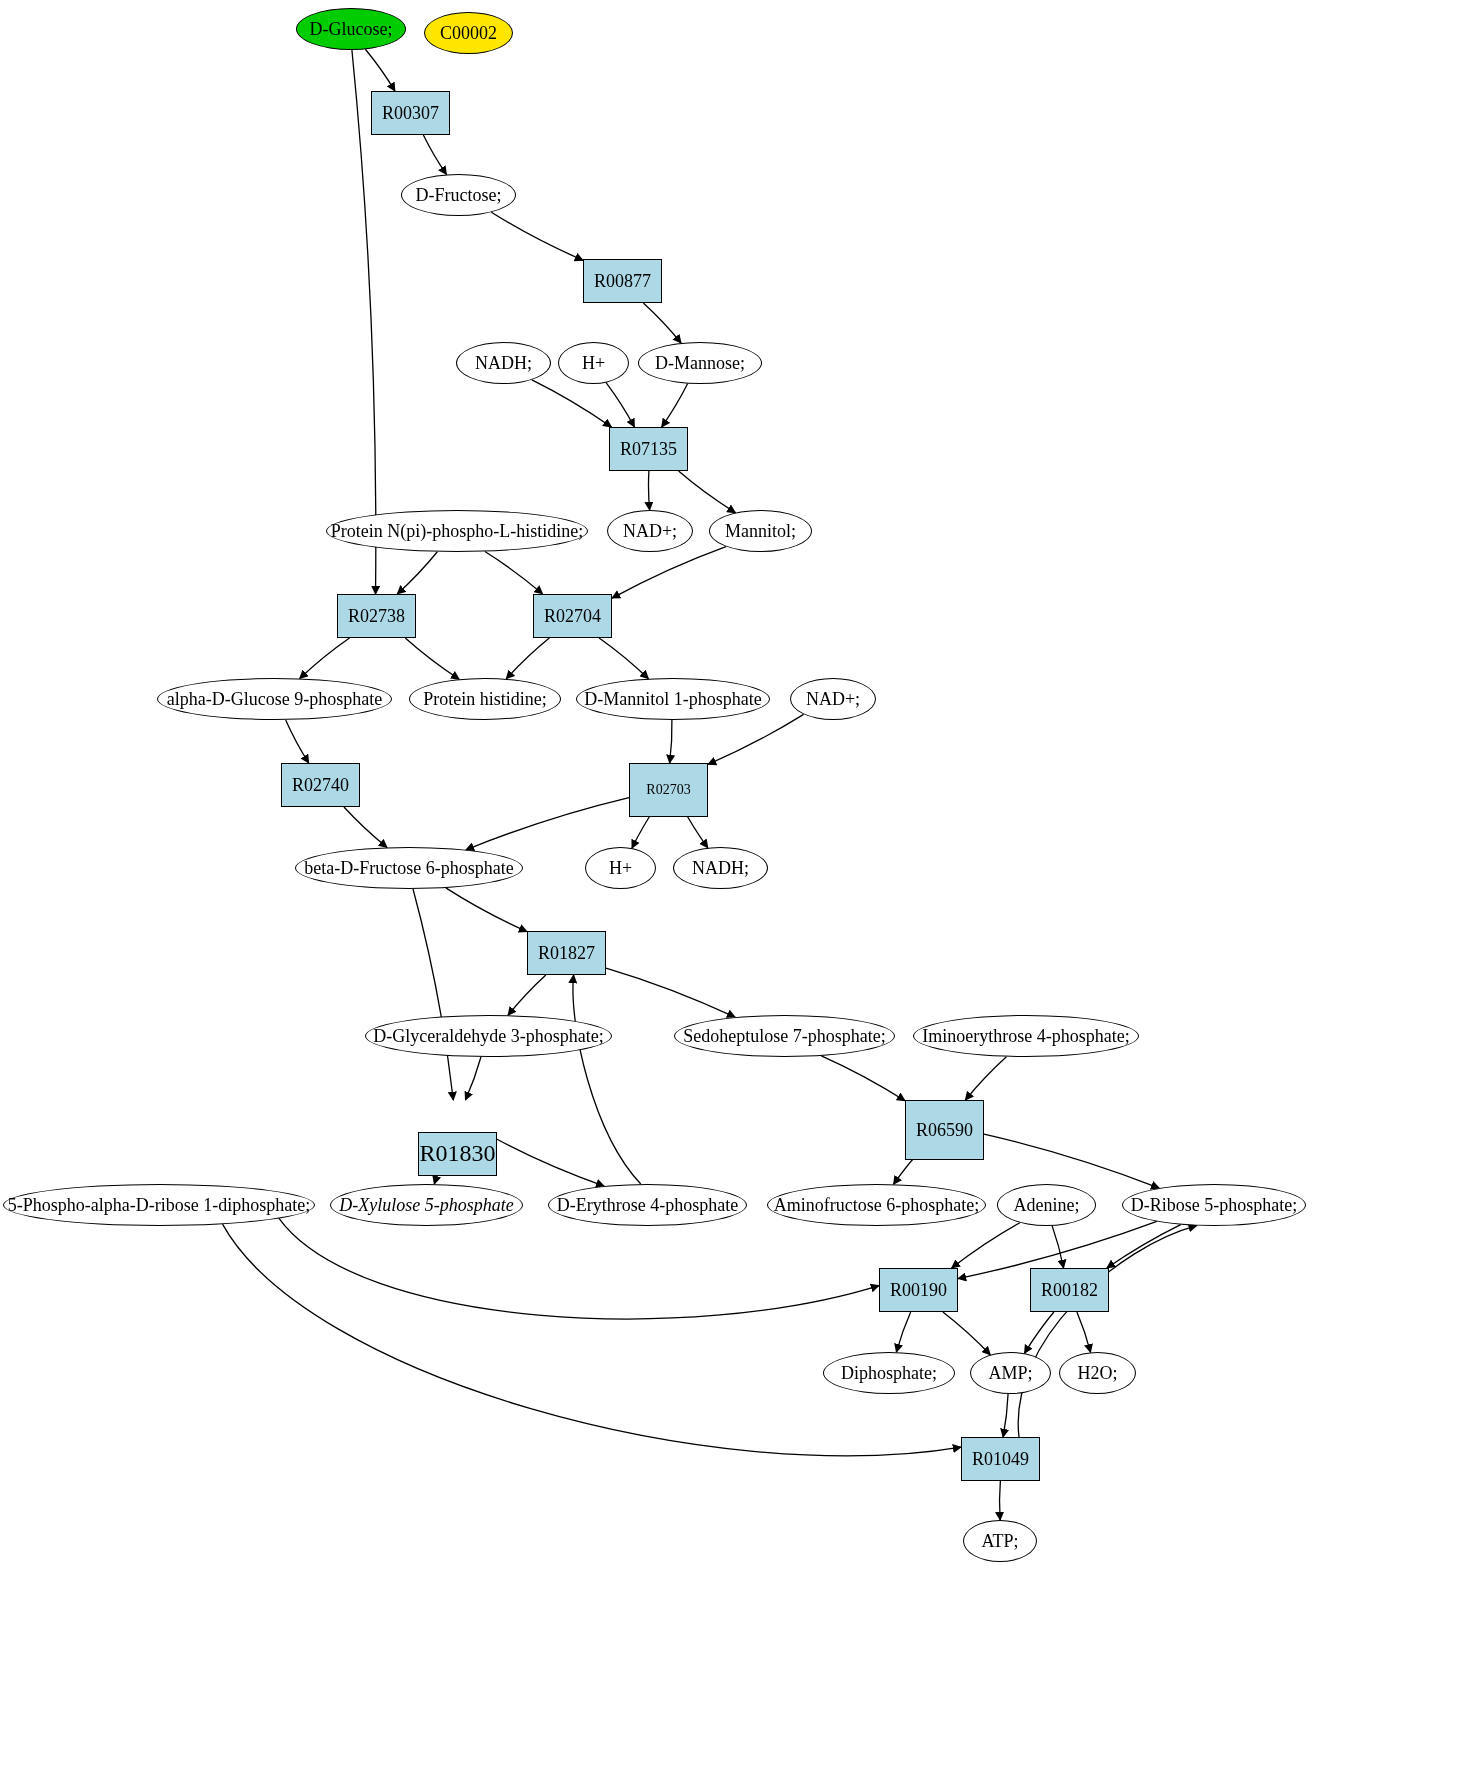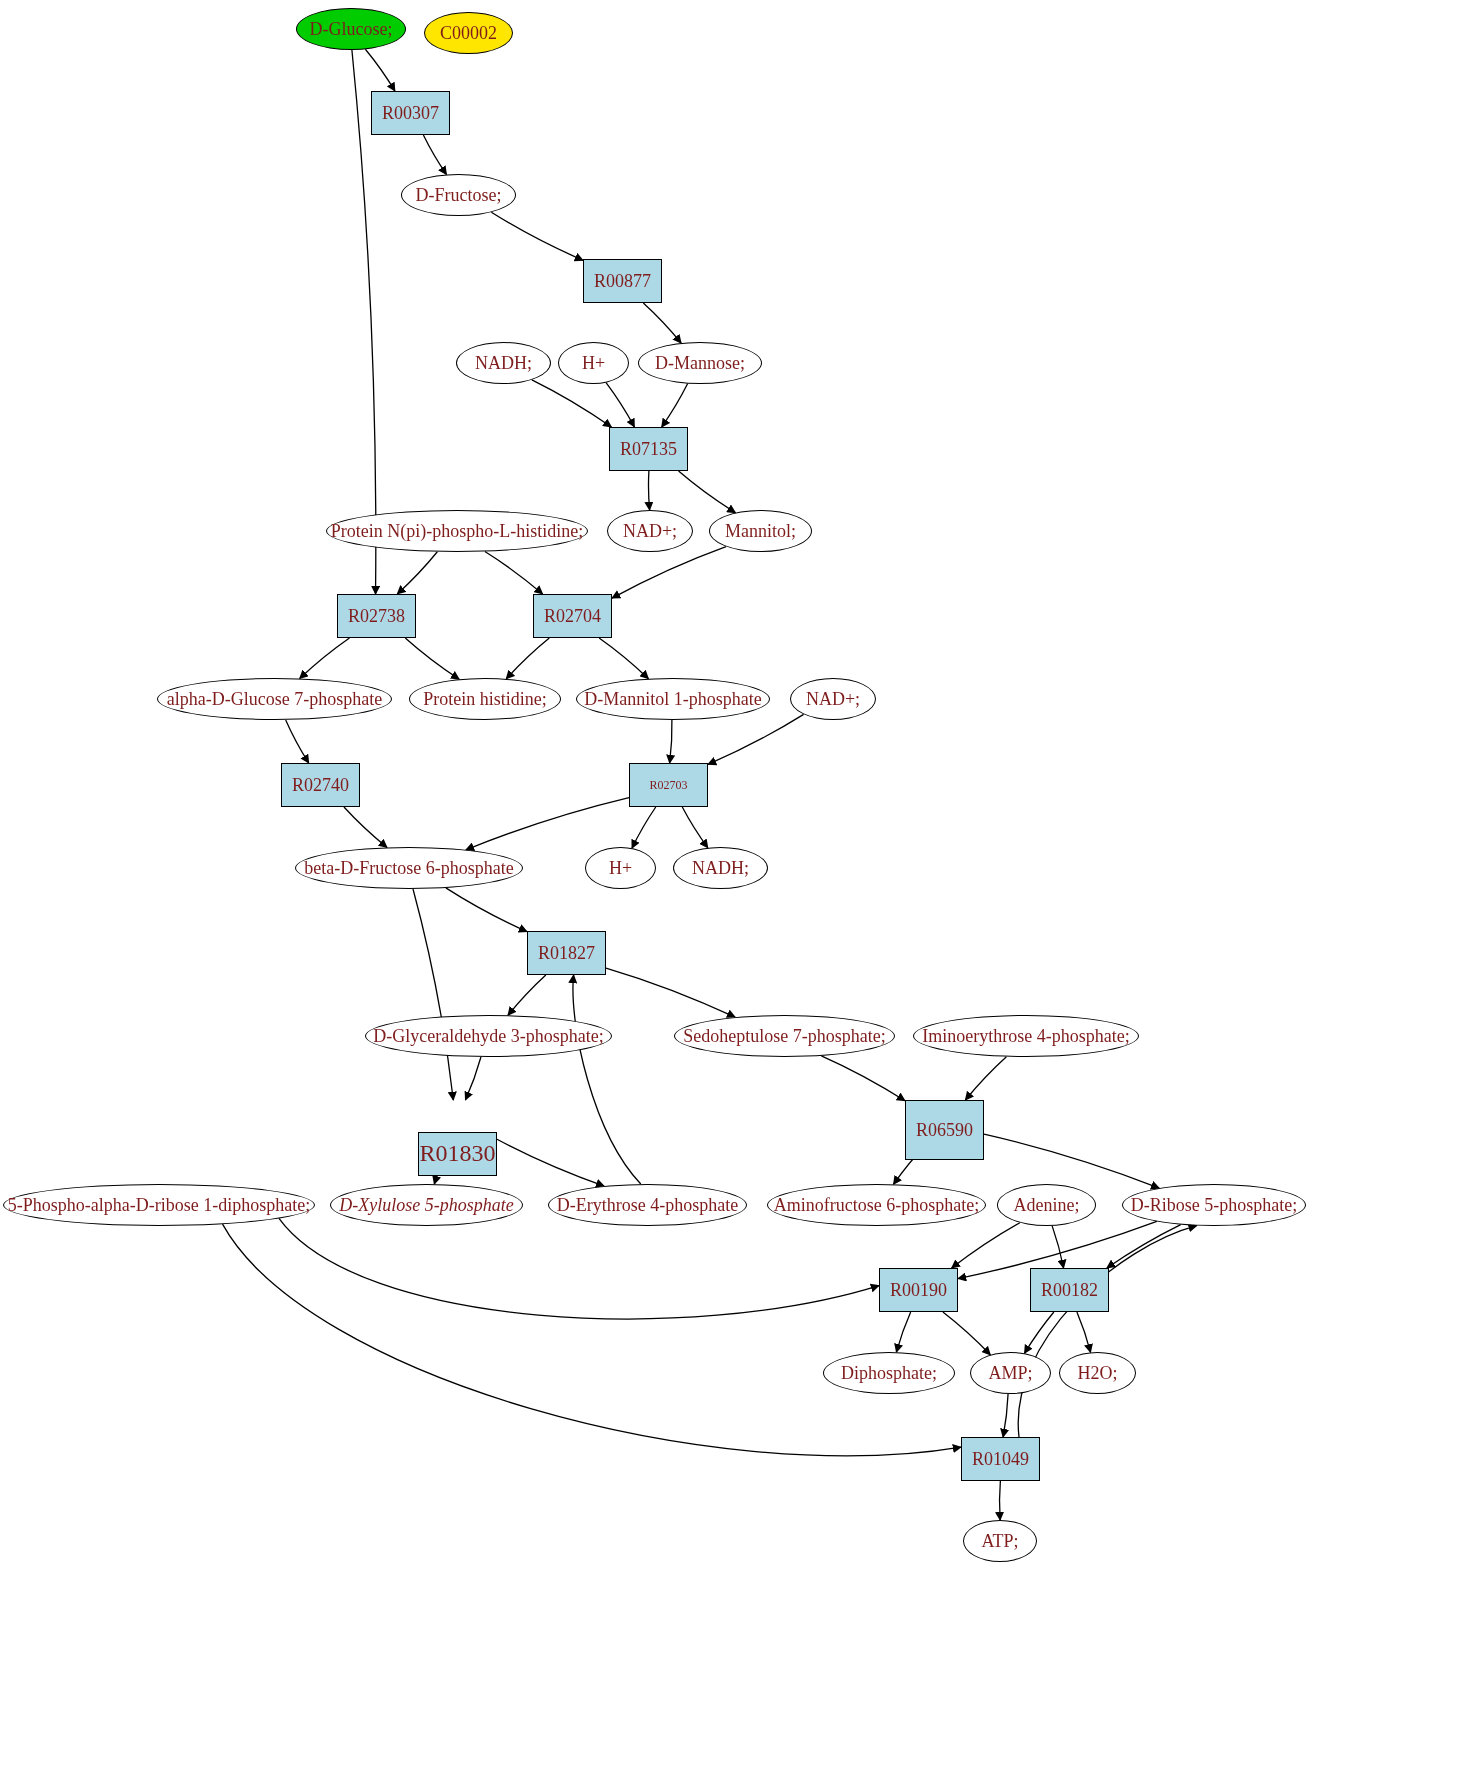--- a/index.html
+++ b/index.html
@@ -1,20 +1,20 @@
 <!DOCTYPE html>
 <html><head>
 <meta charset="utf-8">
 <style>
   html,body{margin:0;padding:0;background:#ffffff;}
   #canvas{position:relative;width:1480px;height:1787px;background:#ffffff;
           font-family:"Liberation Serif", serif;overflow:hidden;}
   svg#edges{position:absolute;left:0;top:0;width:1480px;height:1787px;}
   .node{position:absolute;display:flex;align-items:center;justify-content:center;
-        text-align:center;box-sizing:border-box;color:#7f1d1d;}
+        text-align:center;box-sizing:border-box;color:#000000;}
   .cpd{border:1.4px solid #000;border-radius:50%;background:#ffffff;}
   .rxn{border:1.4px solid #000;background:#add8e6;}
   .cpd-label,.rxn-label{line-height:1.05;white-space:nowrap;}
 </style>
 </head>
 <body>
 
 <div id="canvas">
   <svg id="edges">
     <defs>
@@ -111,35 +111,35 @@
       <div class="node cpd" style="left: 326px; top: 510px; width: 262px; height: 42px; background: rgb(255, 255, 255); font-size: 18px;">
         <span class="cpd-label">Protein N(pi)-phospho-L-histidine;</span>
       </div>
       <div class="node rxn" style="left: 337px; top: 594px; width: 79px; height: 44px; background: rgb(173, 216, 230); font-size: 18px;">
         <span class="rxn-label">R02738</span>
       </div>
       <div class="node rxn" style="left: 533px; top: 594px; width: 79px; height: 44px; background: rgb(173, 216, 230); font-size: 18px;">
         <span class="rxn-label">R02704</span>
       </div>
       <div class="node cpd" style="left: 157px; top: 678px; width: 235px; height: 42px; background: rgb(255, 255, 255); font-size: 18px;">
-        <span class="cpd-label">alpha-D-Glucose 7-phosphate</span>
+        <span class="cpd-label">alpha-D-Glucose 9-phosphate</span>
       </div>
       <div class="node cpd" style="left: 409px; top: 678px; width: 152px; height: 42px; background: rgb(255, 255, 255); font-size: 18px;">
         <span class="cpd-label">Protein histidine;</span>
       </div>
       <div class="node cpd" style="left: 576px; top: 678px; width: 194px; height: 42px; background: rgb(255, 255, 255); font-size: 18px;">
         <span class="cpd-label">D-Mannitol 1-phosphate</span>
       </div>
       <div class="node cpd" style="left: 790px; top: 678px; width: 86px; height: 42px; background: rgb(255, 255, 255); font-size: 18px;">
         <span class="cpd-label">NAD+;</span>
       </div>
       <div class="node rxn" style="left: 281px; top: 763px; width: 79px; height: 44px; background: rgb(173, 216, 230); font-size: 18px;">
         <span class="rxn-label">R02740</span>
       </div>
-      <div class="node rxn" style="left: 629px; top: 763px; width: 79px; height: 44px; background: rgb(173, 216, 230); font-size: 12px;">
+      <div class="node rxn" style="left: 629px; top: 763px; width: 79px; height: 54px; background: rgb(173, 216, 230); font-size: 14px;">
         <span class="rxn-label">R02703</span>
       </div>
       <div class="node cpd" style="left: 295px; top: 847px; width: 228px; height: 42px; background: rgb(255, 255, 255); font-size: 18px;">
         <span class="cpd-label">beta-D-Fructose 6-phosphate</span>
       </div>
       <div class="node cpd" style="left: 585px; top: 847px; width: 71px; height: 42px; background: rgb(255, 255, 255); font-size: 18px;">
         <span class="cpd-label">H+</span>
       </div>
       <div class="node cpd" style="left: 673px; top: 847px; width: 95px; height: 42px; background: rgb(255, 255, 255); font-size: 18px;">
         <span class="cpd-label">NADH;</span>

